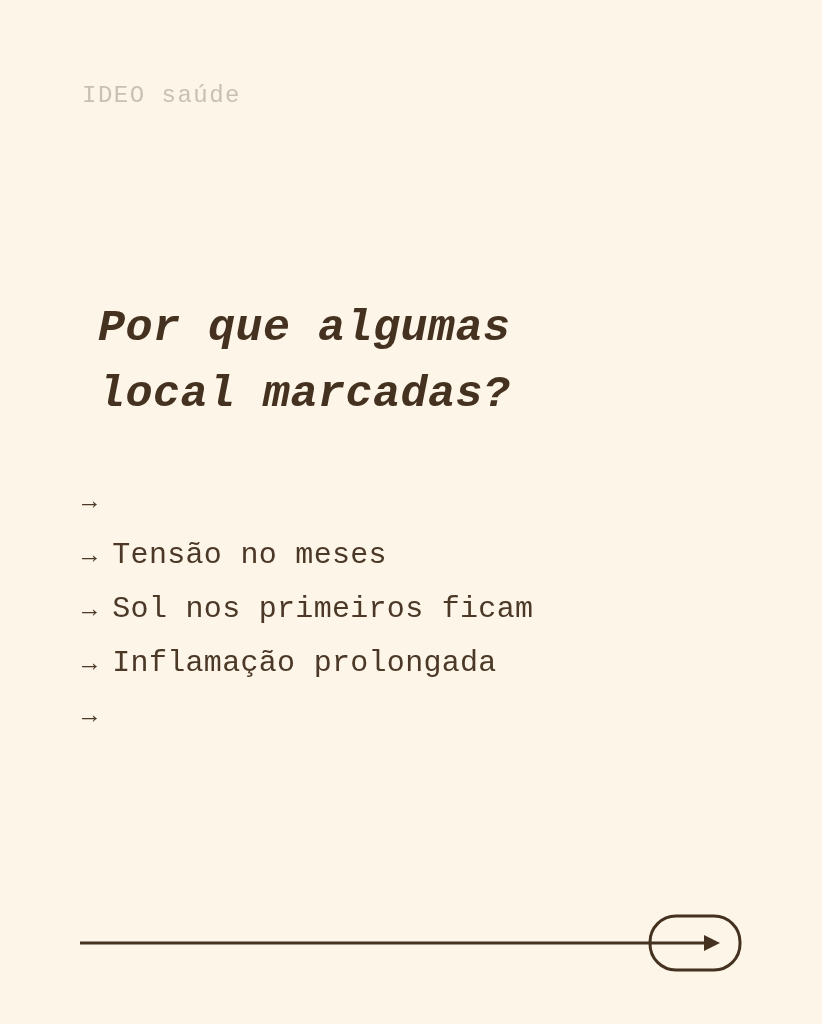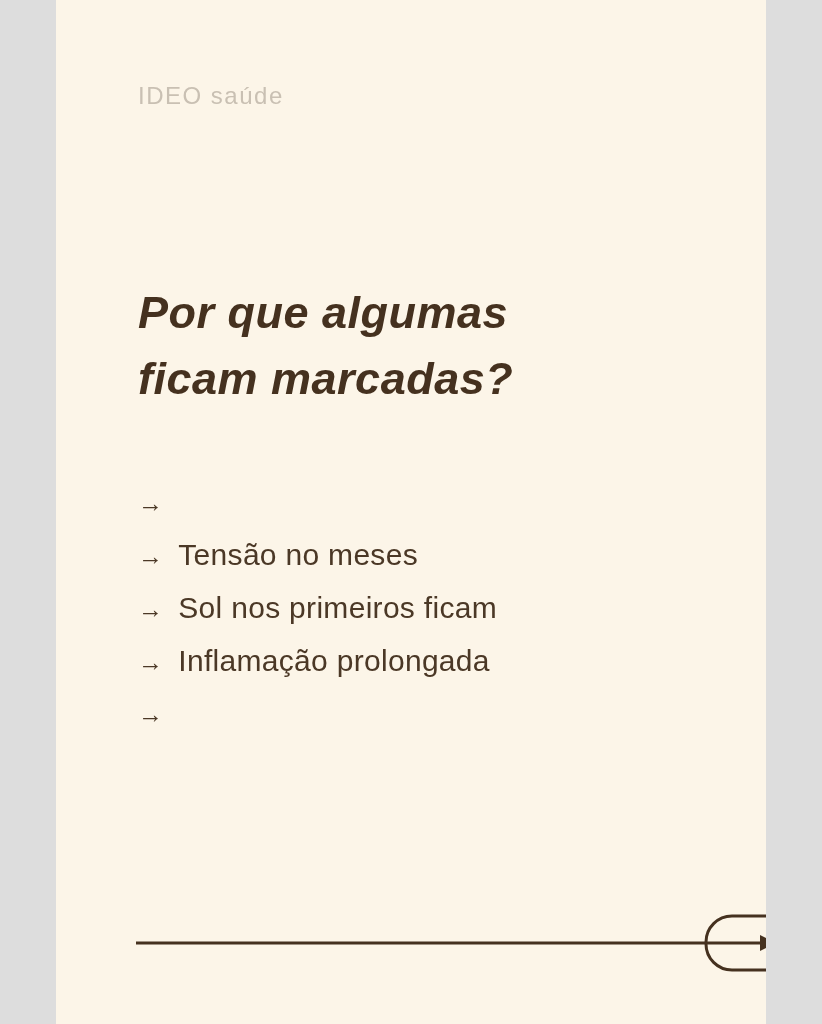--- a/index.html
+++ b/index.html
@@ -4,38 +4,38 @@
 <style>
   :root{
     --bg:#FCF5E8;
     --accent:#45311F;
     --list:#4B3826;
     --brand:#C9C0B3;
   }
   html,body{margin:0;padding:0;background:#ddd;}
   .slide{
     position:relative;
-    width:710px;height:1024px;
+    width:822px;height:1024px;
     margin:0 auto;
     background:var(--bg);
     overflow:hidden;
-    font-family:Liberation Sans, sans-serif;
+    font-family:Liberation Mono, monospace;
   }
   .brand{
     position:absolute;
     left:82px;top:82px;
     font-size:24px;
     font-weight:400;
     letter-spacing:1.5px;
     color:var(--brand);
   }
   .title{
     position:absolute;
     left:82px;top:280px;
-    margin:0;
+    margin:16px;
     font-size:45px;
     font-style:italic;
     font-weight:700;
     letter-spacing:0.5px;
     line-height:66px;
     color:var(--accent);
   }
   .title .title-line{display:block;}
   .reasons{
     position:absolute;
@@ -66,21 +66,21 @@
 </style>
 </head>
 <body>
 
 <div class="slide">
 
   <div class="brand">IDEO saúde</div>
 
   <h1 class="title">
     <span class="title-line">Por que algumas</span>
-    <span class="title-line">ficam marcadas?</span>
+    <span class="title-line">local marcadas?</span>
   </h1>
 
   <ul class="reasons">
     <li>
       <span class="bullet">→</span>
     </li>
     <li>
       <span class="bullet">→</span>
       <span>Tensão no meses</span>
     </li>

